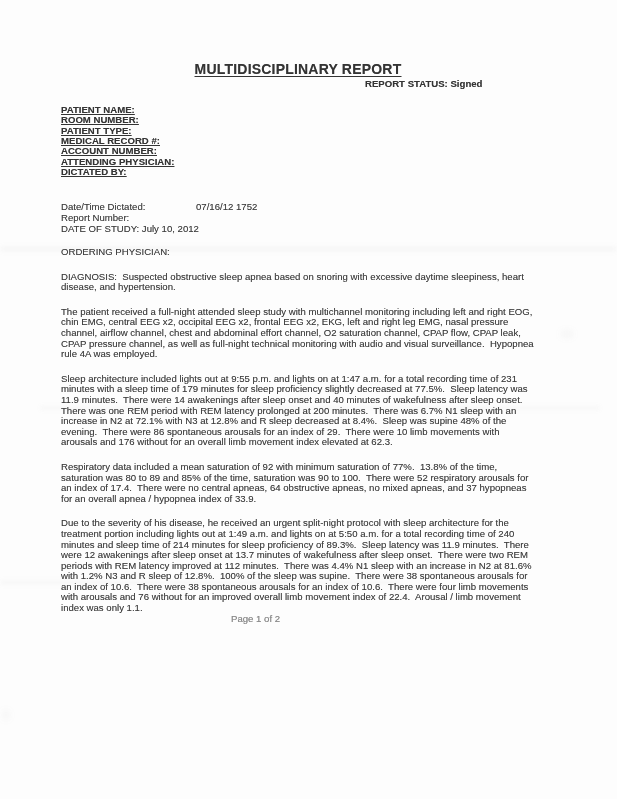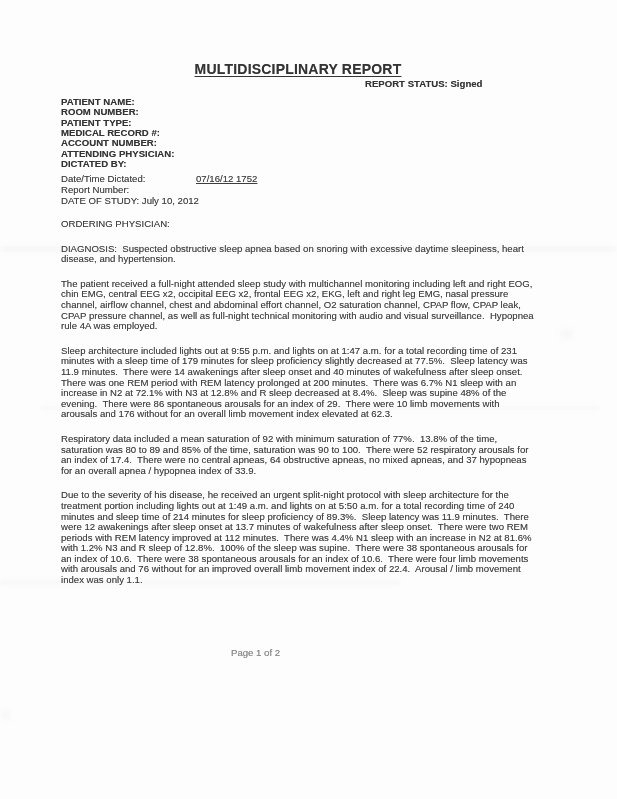--- a/index.html
+++ b/index.html
@@ -37,42 +37,41 @@
     color: #343434;
   }
   .status {
     margin-top: 4px;
     margin-left: 304px;
     font-weight: bold;
     white-space: nowrap;
     color: #343434;
   }
   .patient-fields {
-    margin-top: 8px;
+    margin-top: 16px;
     font-weight: bold;
     line-height: 10.3px;
     color: #343434;
+    text-decoration: underline;
   }
   .meta {
-    margin-top: 5px;
-    text-decoration: underline;
+    margin-top: 25px;
   }
   .meta-row .meta-label {
     display: inline-block;
     width: 135px;
   }
   .job-line   { margin-top: 14px; }
   .study-line { margin-top: 1px; }
   .ordering-line { margin-top: 12px; }
   .para {
     margin: 14px 0 0 0;
     white-space: pre-wrap;
   }
   .footer {
-    margin-top: 62px;
     margin-left: 170px;
     color: #8d8d8d;
   }
   
   .streak {
     position: absolute;
     background: rgba(130,130,130,0.05);
     filter: blur(2px);
     border-radius: 4px;
     pointer-events: none;

